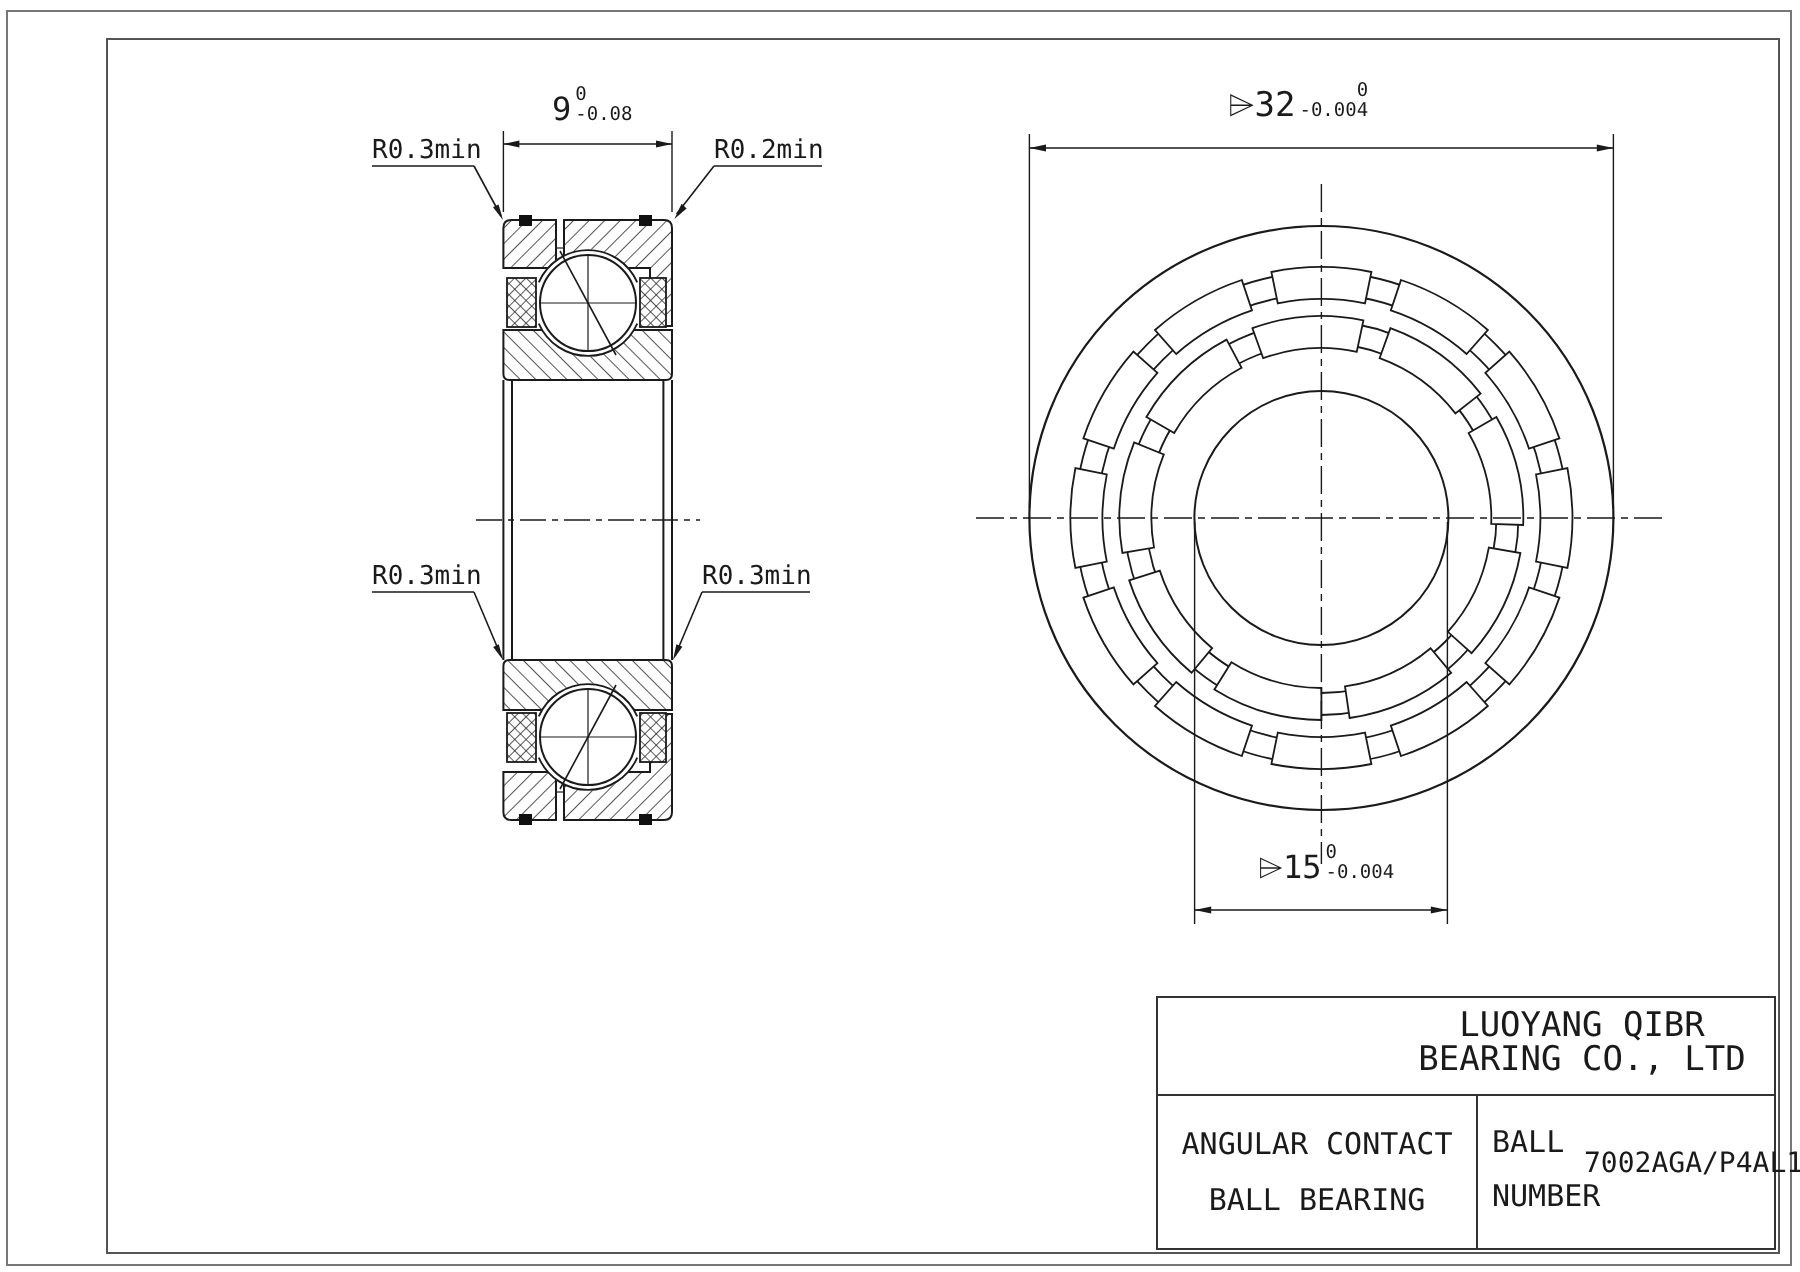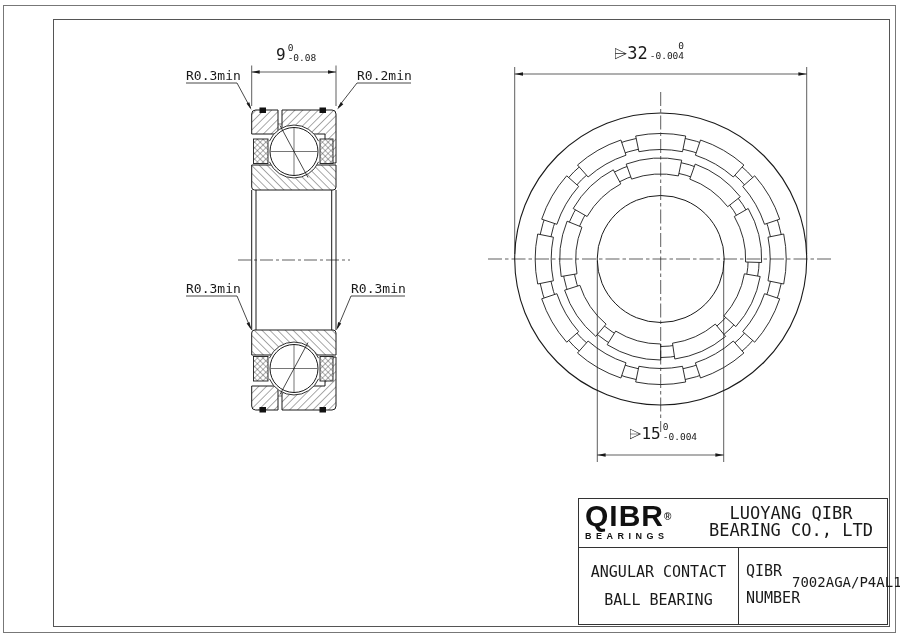--- a/index.html
+++ b/index.html
@@ -218,35 +218,31 @@
   <div class="dim" style="left:629px;top:426px;">
     <span class="dimval">⌲15</span>
     <span class="tolstack">
       <span>0</span>
       <span>-0.004</span>
     </span>
   </div>
 
   <div class="tb">
     <div class="tb-row1">
-      <div class="tb-logo">
-        <span class="tb-brand">QIBR</span><span class="tb-reg">®</span>
-        <div class="tb-tagline">BEARINGS</div>
-      </div>
       <div class="tb-co">
         <div>LUOYANG QIBR BEARING CO., LTD</div>
       </div>
     </div>
     <div class="tb-row2">
       <div class="tb-prod">
         <div>ANGULAR CONTACT</div>
         <div>BALL BEARING</div>
       </div>
       <div class="tb-part">
         <div class="tb-partlabel">
-          <div>QIBR</div>
+          <div>BALL</div>
           <div>NUMBER</div>
         </div>
         <div class="tb-partnum">7002AGA/P4AL1</div>
       </div>
     </div>
   </div>
 </div>
 
 </body></html>

